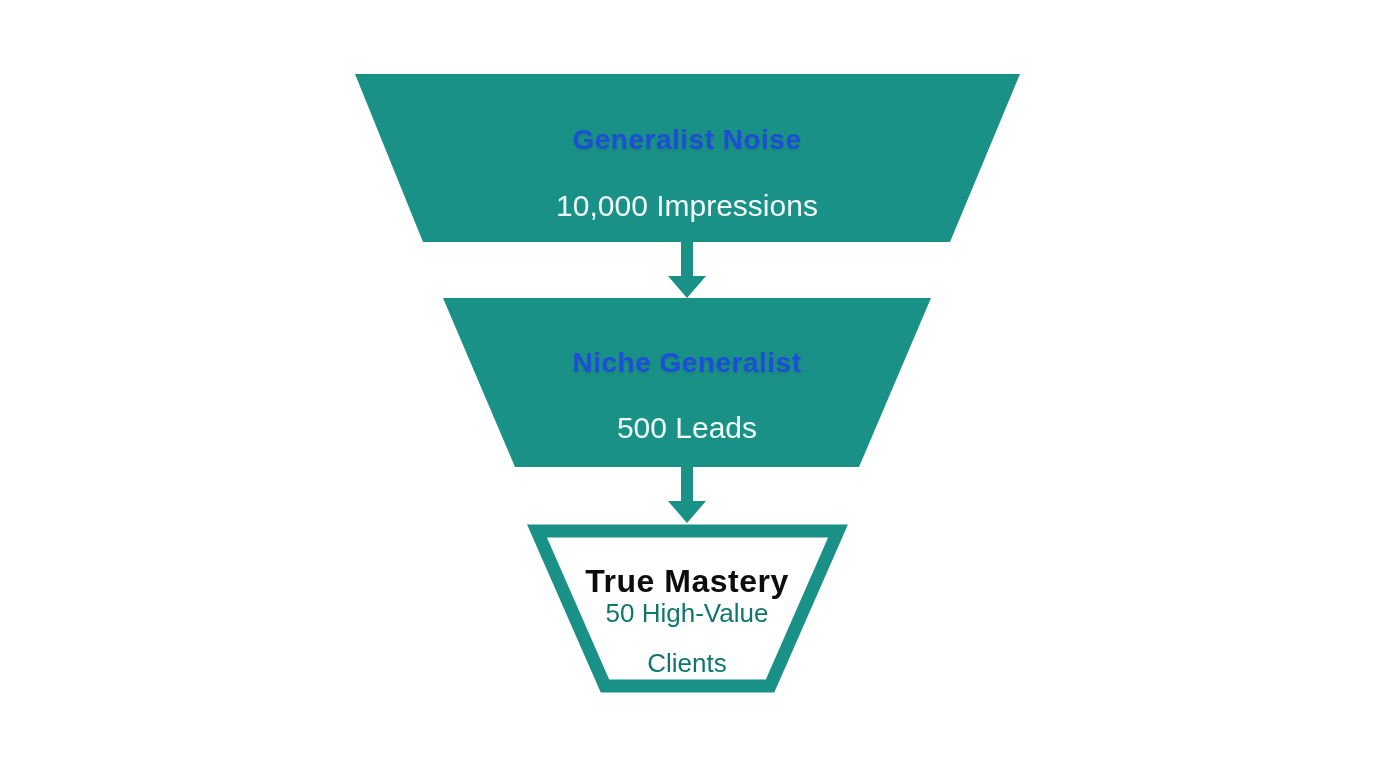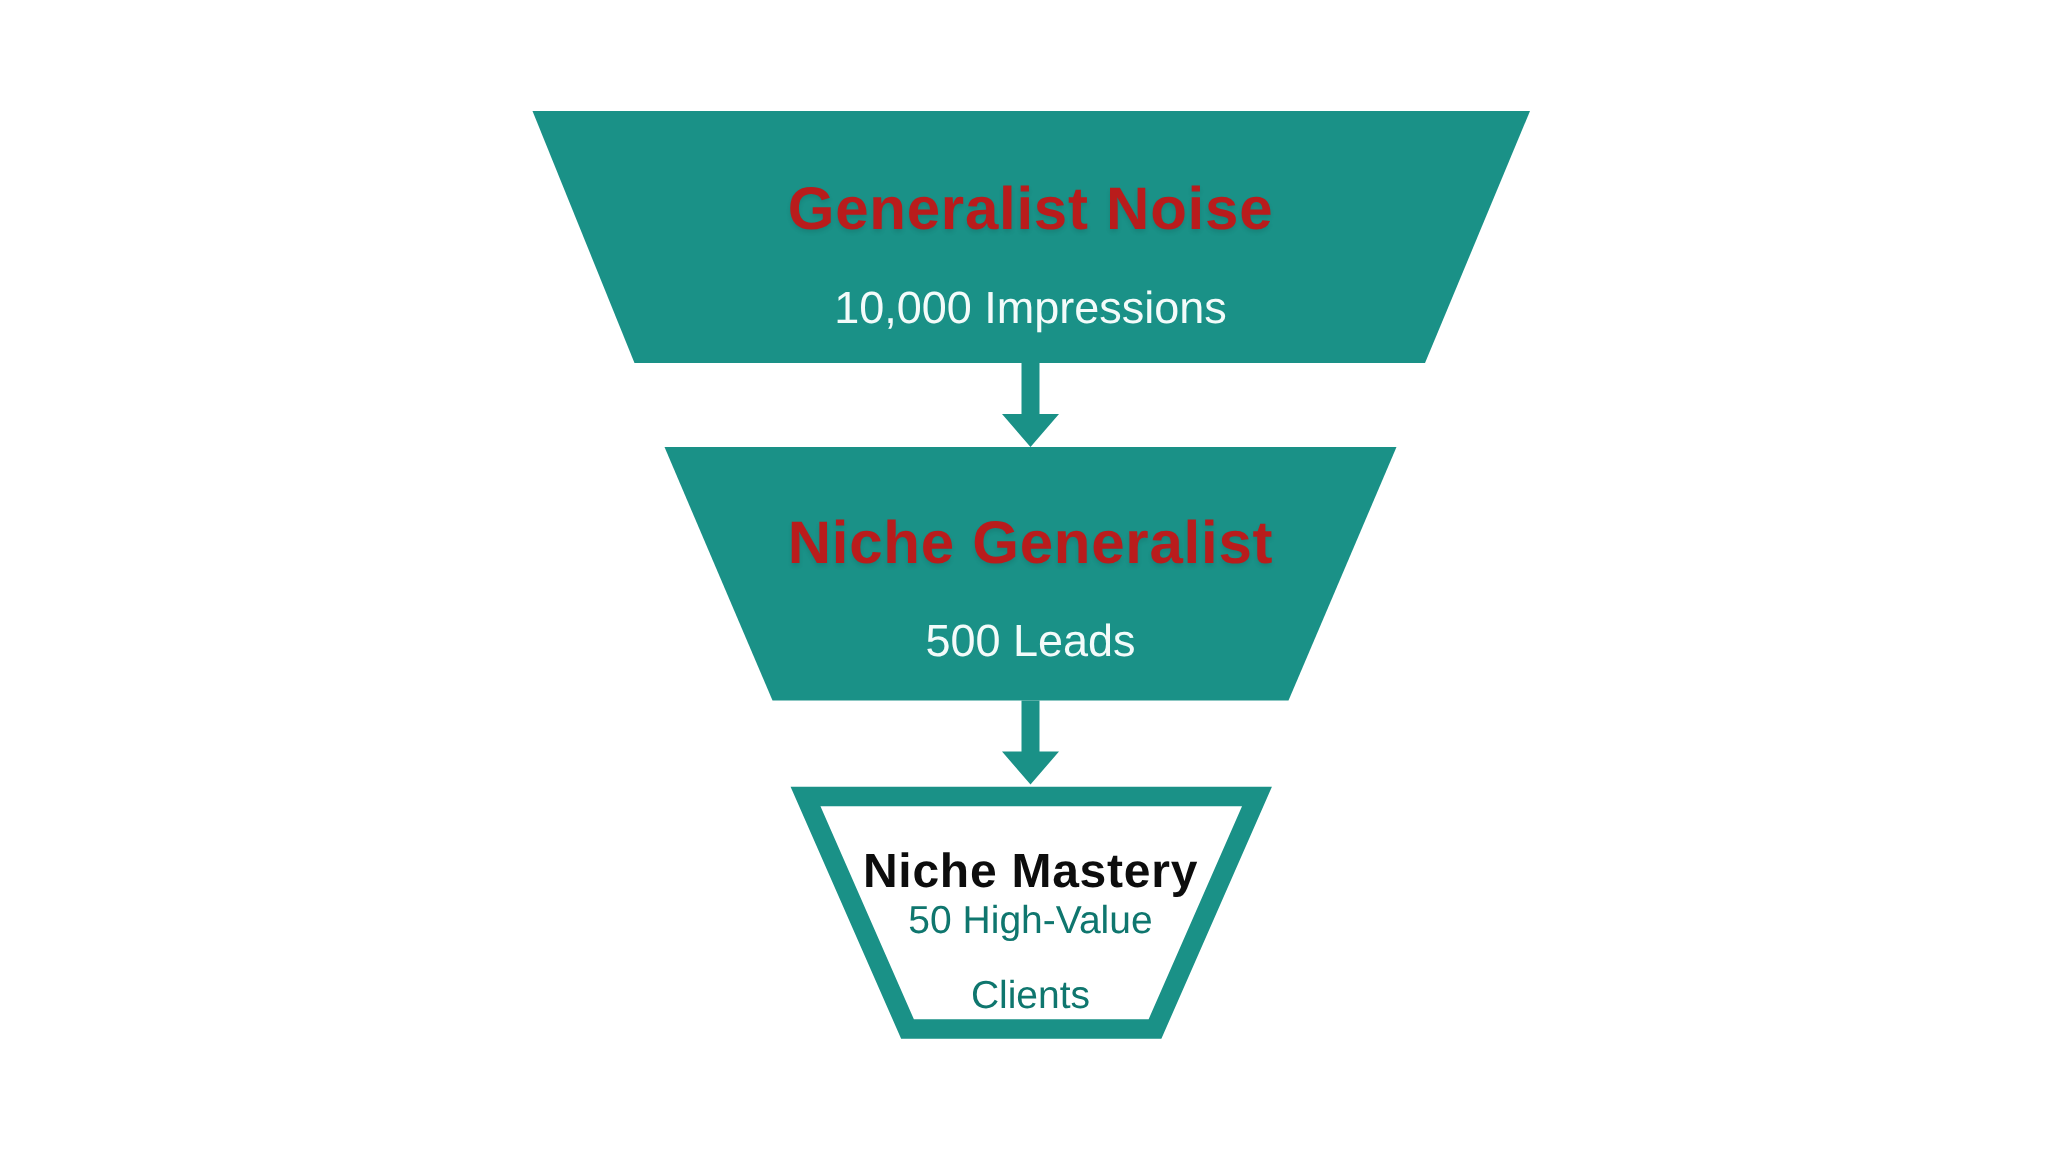--- a/index.html
+++ b/index.html
@@ -24,22 +24,22 @@
   .label {
     position: absolute;
     left: 687px;
     transform: translate(-50%, -50%);
     text-align: center;
     white-space: nowrap;
     pointer-events: none;
   }
   .tier-title {
     font-weight: bold;
-    color: #b91c1c;
-    font-size: 40px;
+    color: #1d4ed8;
+    font-size: 28px;
     letter-spacing: 0.5px;
     text-shadow: 0 2px 3px rgba(0,0,0,0.10);
   }
   .tier-sub {
     color: #f3fbfa;
     font-size: 30px;
     font-weight: normal;
   }
   .t1-title { top: 140px; }
   .t1-sub   { top: 174px; margin-top: 32px; }
@@ -77,16 +77,16 @@
 
     <polygon points="537,531 838,531 770,686 605,686" fill="#ffffff" stroke-width="13" stroke-linejoin="miter" stroke="#1A9187"></polygon>
   </svg>
 
   <div class="label tier-title t1-title">Generalist Noise</div>
   <div class="label tier-sub t1-sub">10,000 Impressions</div>
 
   <div class="label tier-title t2-title">Niche Generalist</div>
   <div class="label tier-sub t2-sub">500 Leads</div>
 
-  <div class="label tier-title t3-title">Niche Mastery</div>
+  <div class="label tier-title t3-title">True Mastery</div>
   <div class="label tier-sub t3-sub">50 High-Value Clients</div>
 
 </div>
 
 </body></html>

